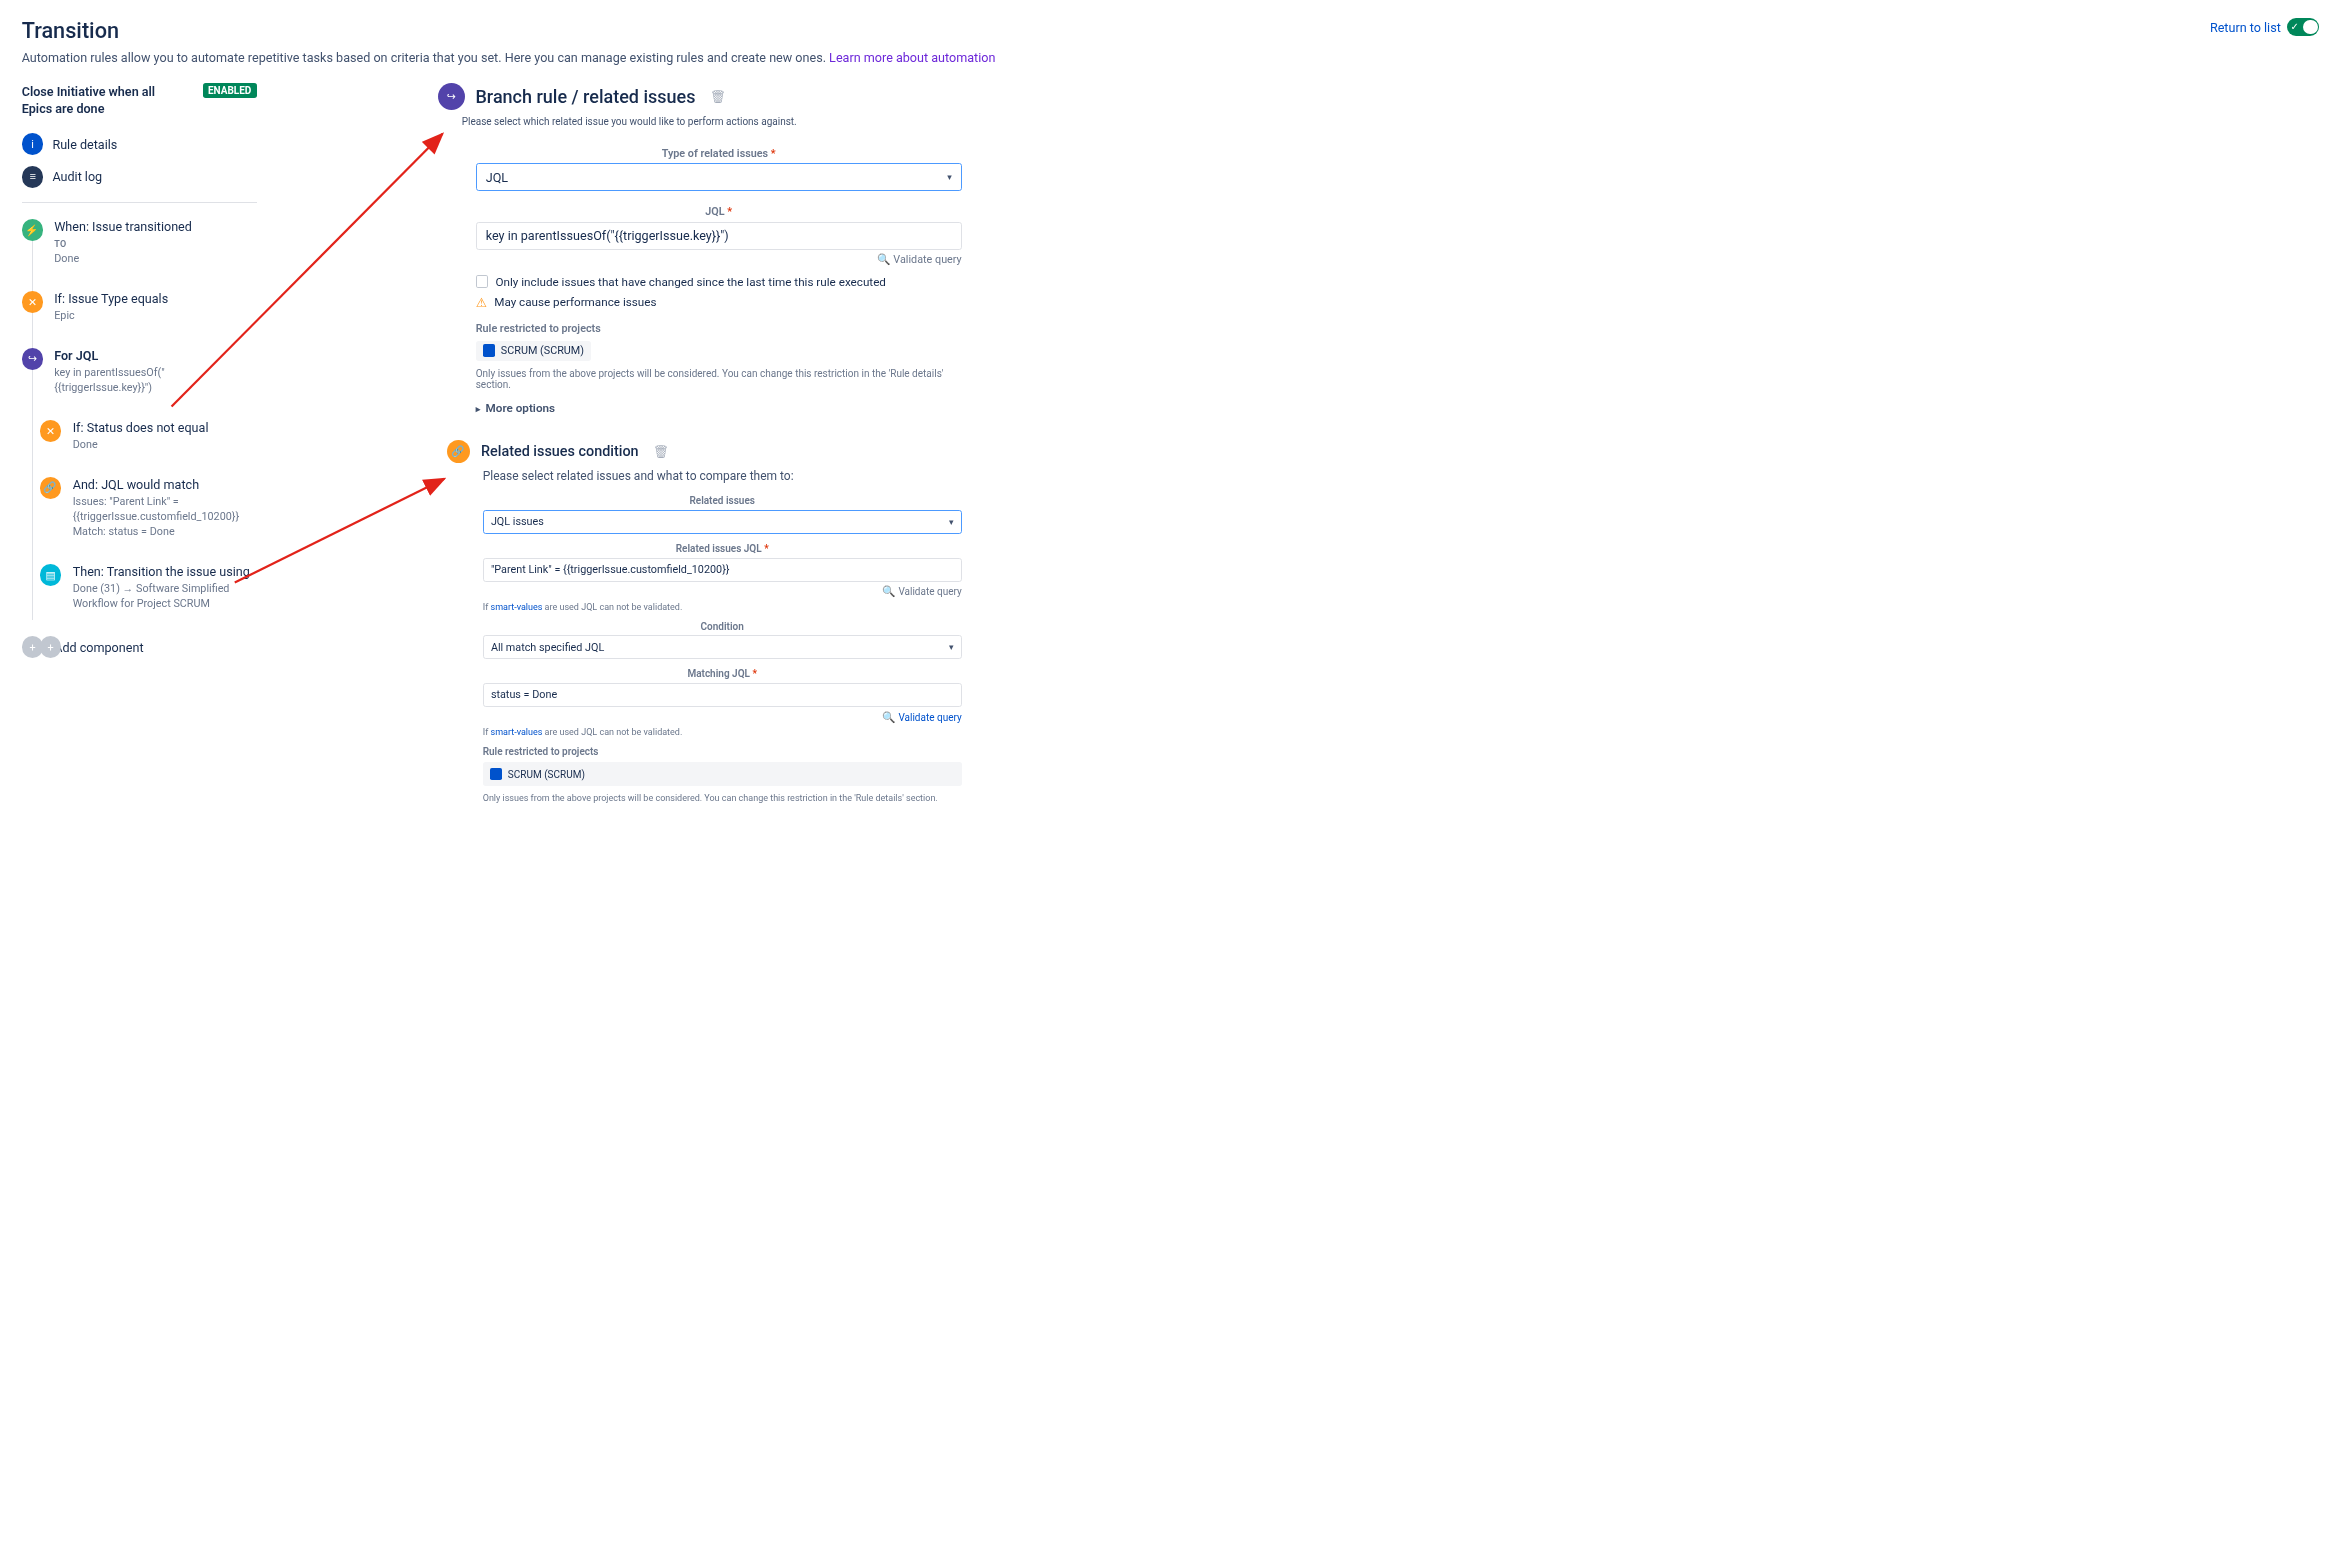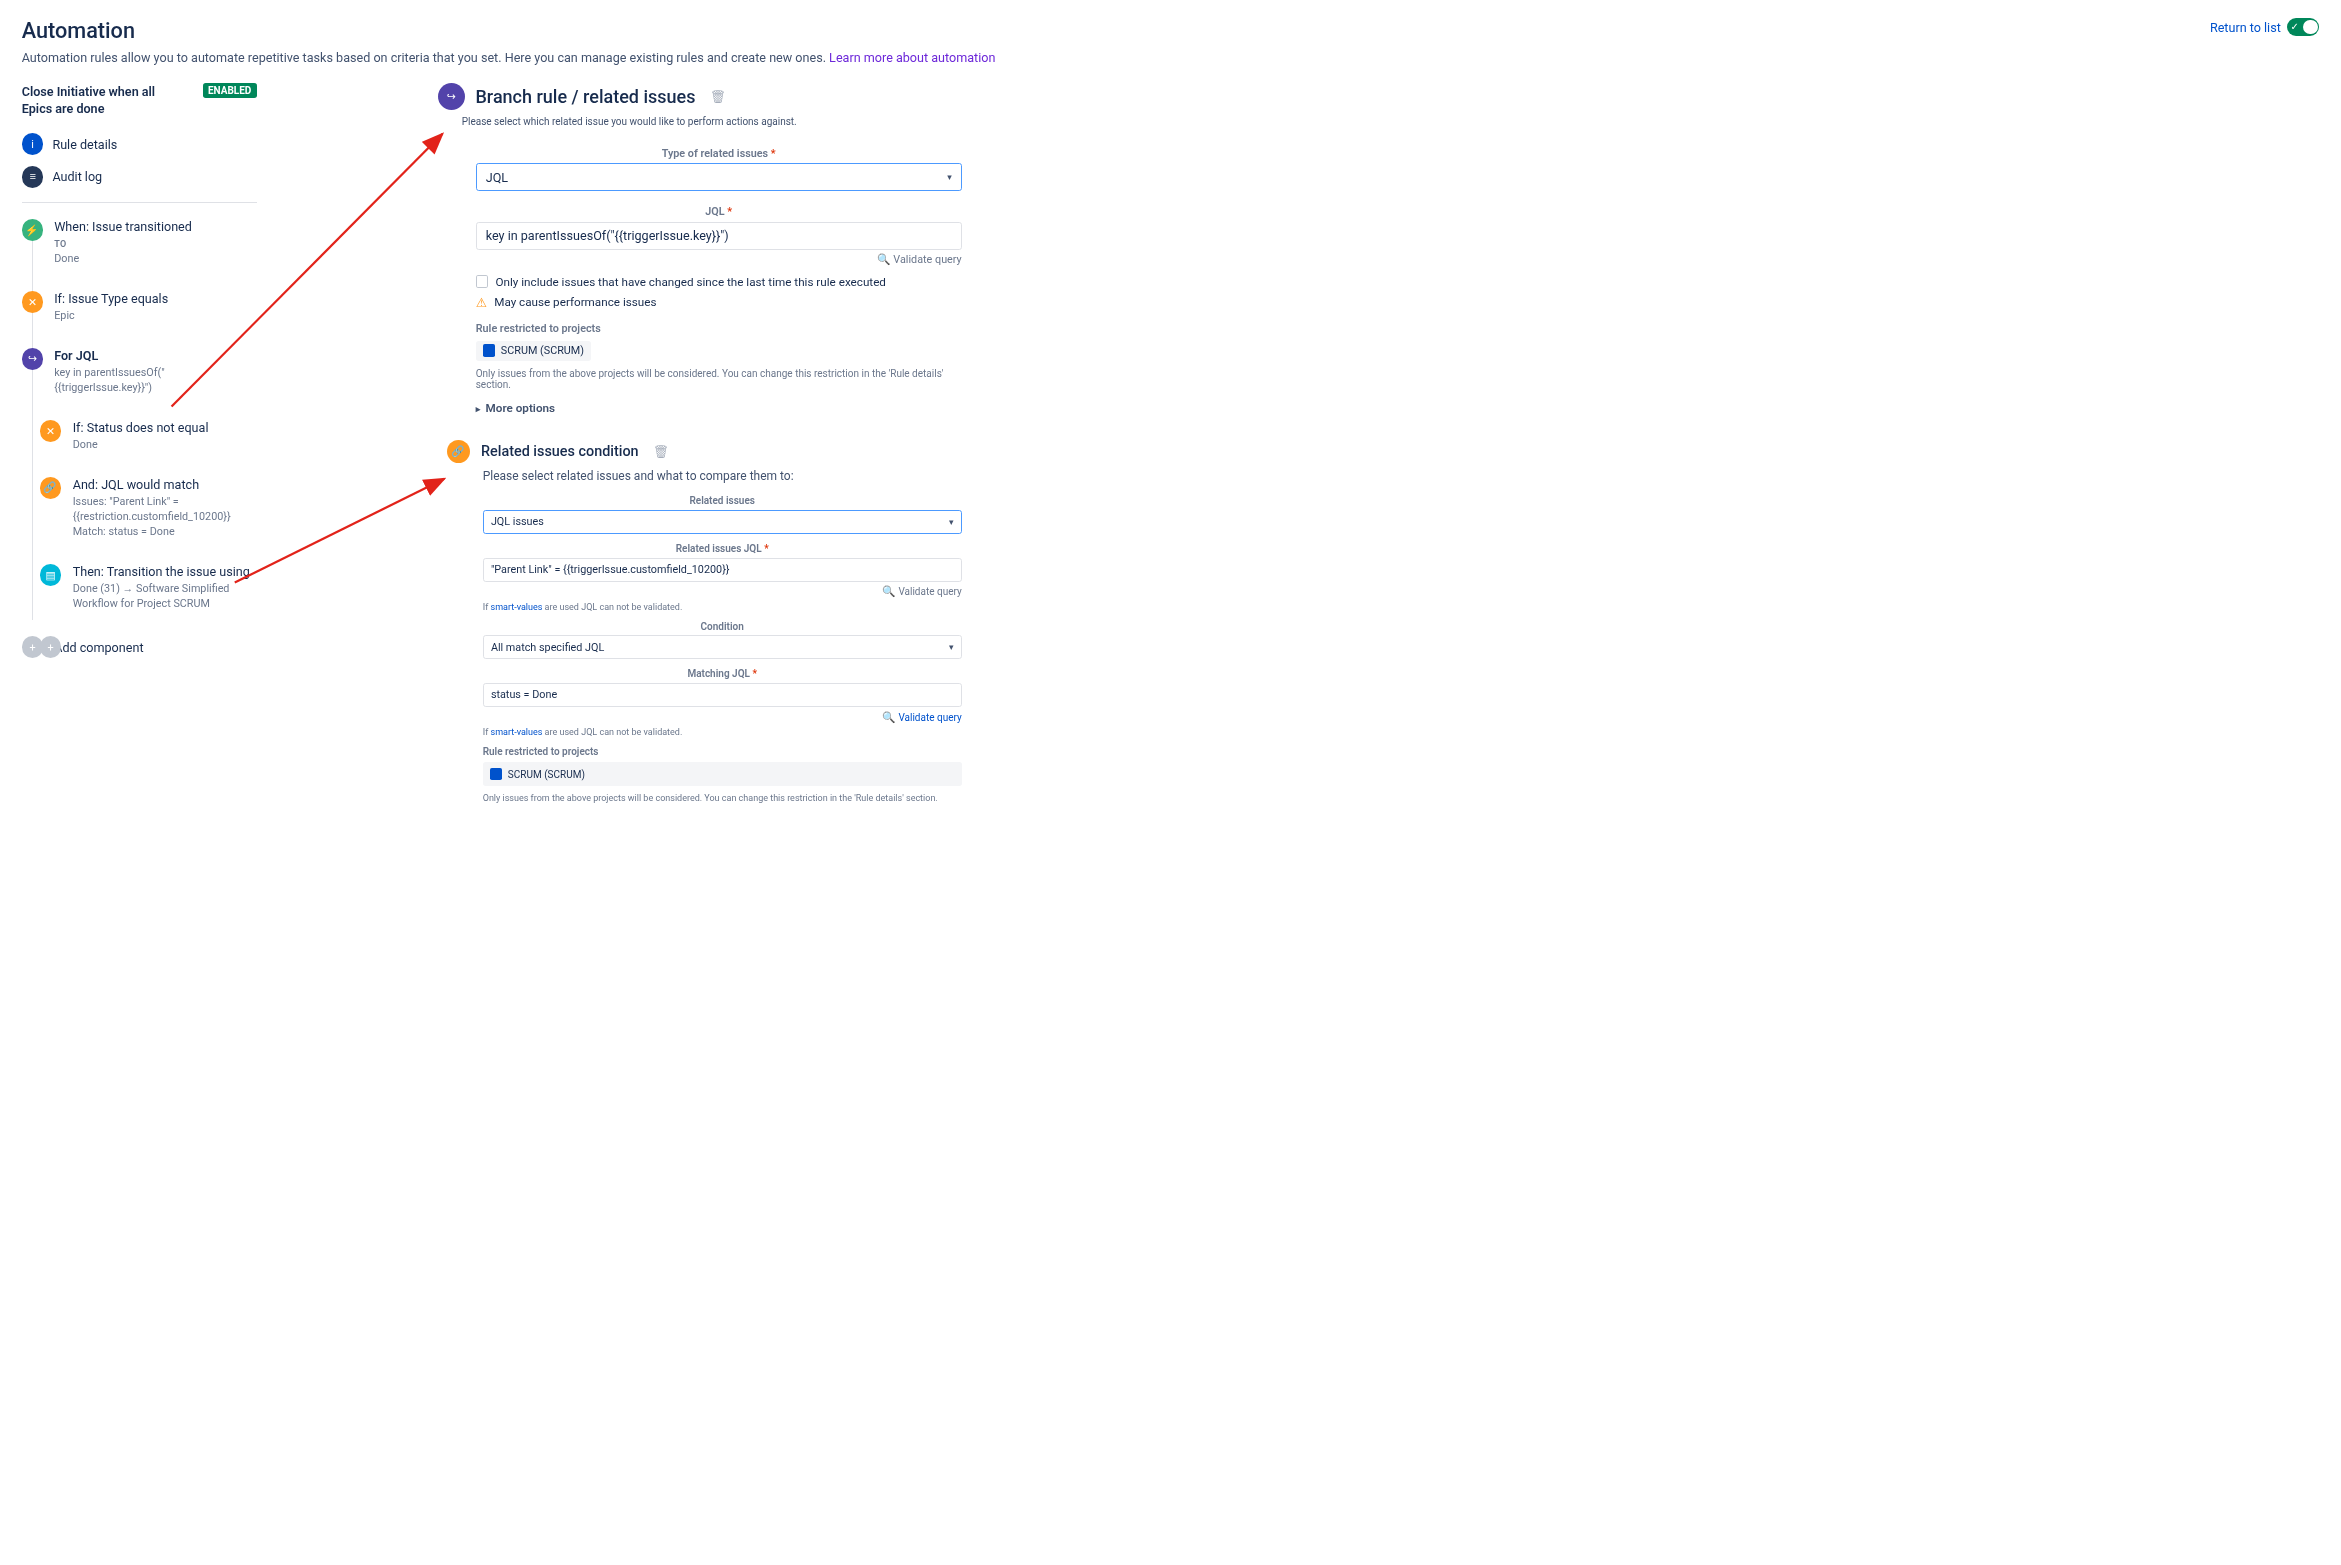--- a/index.html
+++ b/index.html
@@ -103,21 +103,21 @@
   .proj-box { background:#F4F5F7; padding:5.4px 7.2px; border-radius:2.7px; display:flex; align-items:center; gap:5.4px; font-size:10px; margin-top:3.6px; }
 
   
   .arrows { position:absolute; left:0; top:0; pointer-events:none; }
 </style>
 </head>
 <body>
 
 <div class="header-row">
   <div>
-    <h1>Automation</h1>
+    <h1>Transition</h1>
   </div>
   <div class="header-actions">
     <a href="#" class="return-link">Return to list</a>
     <div class="toggle">
       <span class="toggle-check">✓</span>
     </div>
   </div>
 </div>
 <p class="subtitle">
   <span>Automation rules allow you to automate repetitive tasks based on criteria that you set. Here you can manage existing rules and create new ones. </span><a href="#">Learn more about automation</a>
@@ -163,21 +163,21 @@
       <div class="step indent">
         <span class="icon-circle c-orange step-icon">✕</span>
         <div class="step-title">If: Status does not equal</div>
         <div class="step-sub">Done</div>
       </div>
 
       <div class="step indent">
         <span class="icon-circle c-orange step-icon">🔗</span>
         <div class="step-title">And: JQL would match</div>
         <div class="step-sub">Issues: "Parent Link" =</div>
-        <div class="step-sub">{{restriction.customfield_10200}}</div>
+        <div class="step-sub">{{triggerIssue.customfield_10200}}</div>
         <div class="step-sub">Match: status = Done</div>
       </div>
 
       <div class="step indent">
         <span class="icon-circle c-lightblue step-icon">▤</span>
         <div class="step-title">Then: Transition the issue using</div>
         <div class="step-sub">Done (31) → Software Simplified Workflow for Project SCRUM</div>
       </div>
 
       <div class="step indent" style="margin-bottom:9px;">

